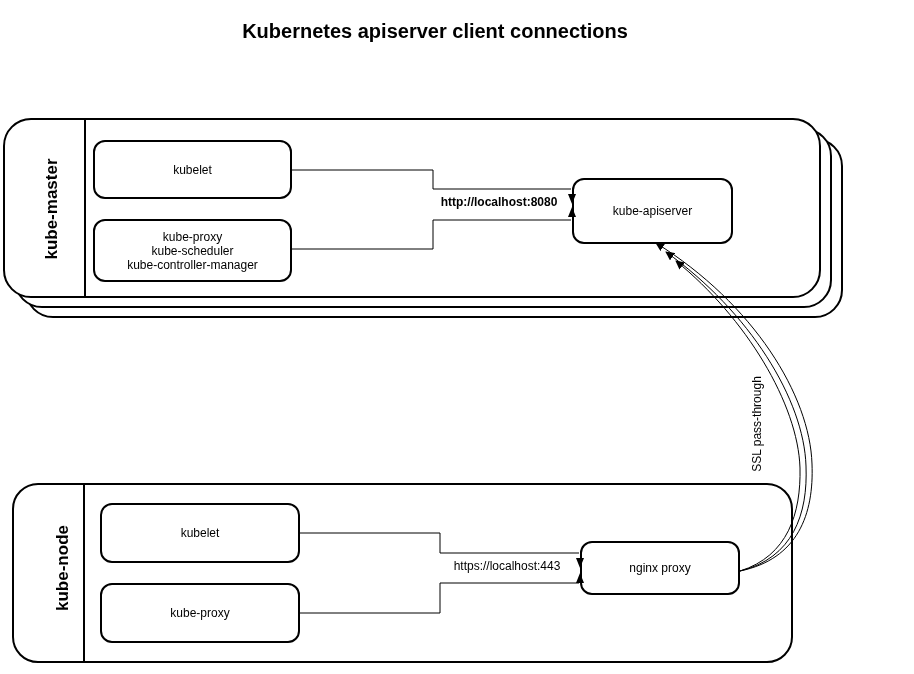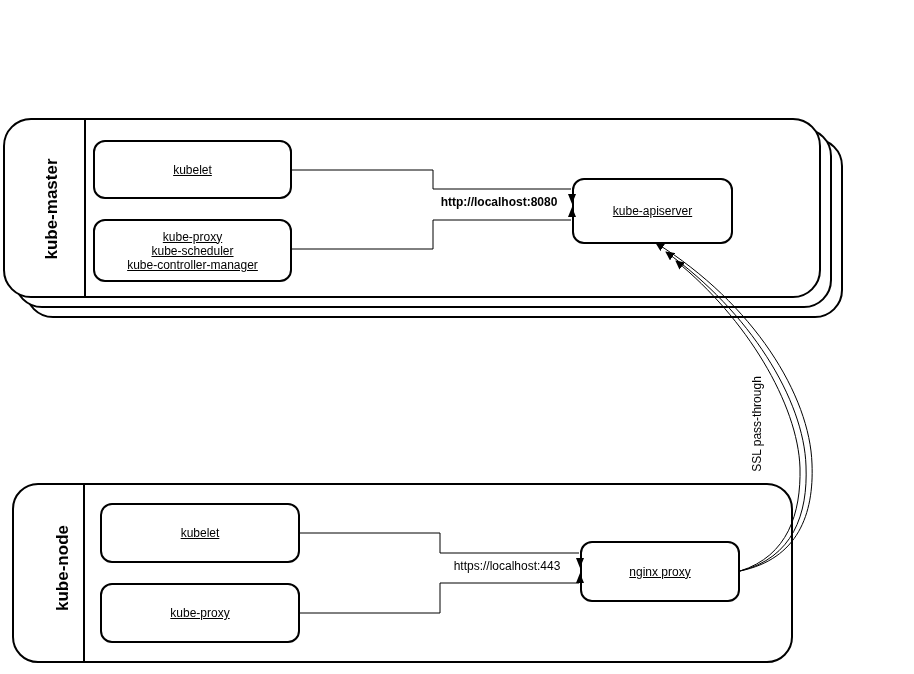--- a/index.html
+++ b/index.html
@@ -36,21 +36,20 @@
     border: 2px solid #000000;
     border-radius: 12px;
     display: flex;
     flex-direction: column;
     align-items: center;
     justify-content: center;
     font-size: 12px;
     line-height: 14px;
     text-align: center;
     z-index: 5;
-    text-decoration: underline;
   }
   .vlabel {
     position: absolute;
     transform: translate(-50%, -50%) rotate(-90deg);
     white-space: nowrap;
     font-weight: bold;
     font-size: 17px;
     z-index: 20;
   }
   .edge-label {
@@ -68,20 +67,21 @@
     left: 0; top: 0;
     z-index: 10;
     pointer-events: none;
   }
 </style>
 </head>
 <body>
 
 <div id="canvas">
 
+  <div class="title">Kubernetes apiserver client connections</div>
 
   <div class="cluster master abs" style="left:25px; top:138px; width:818px; height:180px;"></div>
   <div class="cluster master abs" style="left:14px; top:128px; width:818px; height:180px;"></div>
   <div class="cluster master abs" style="left:3px; top:118px; width:818px; height:180px;"></div>
 
   <div class="cluster node abs" style="left:12px; top:483px; width:781px; height:180px;"></div>
 
   <div class="vlabel" style="left:52px; top:209px;">kube-master</div>
   <div class="vlabel" style="left:63px; top:568px;">kube-node</div>
 
@@ -96,21 +96,21 @@
   <div class="nodebox" style="left:572px; top:178px; width:161px; height:66px;">
     <span>kube-apiserver</span>
   </div>
 
   <div class="nodebox" style="left:100px; top:503px; width:200px; height:60px;">
     <span>kubelet</span>
   </div>
   <div class="nodebox" style="left:100px; top:583px; width:200px; height:60px;">
     <span>kube-proxy</span>
   </div>
-  <div class="nodebox" style="left:580px; top:541px; width:160px; height:61px;">
+  <div class="nodebox" style="left:580px; top:541px; width:160px; height:54px;">
     <span>nginx proxy</span>
   </div>
 
   <div class="edge-label" style="left:499px; top:202px;font-weight:bold;">http://localhost:8080</div>
   <div class="edge-label" style="left:507px; top:566px;">https://localhost:443</div>
   <div class="edge-label rotated" style="left:757px; top:424px;">SSL pass-through</div>
 
   <svg class="overlay" width="914" height="674" viewBox="0 0 914 674">
     <defs>
       <marker id="arrowhead" viewBox="0 0 10 10" refX="9" refY="5" markerWidth="9" markerHeight="9" orient="auto-start-reverse">

